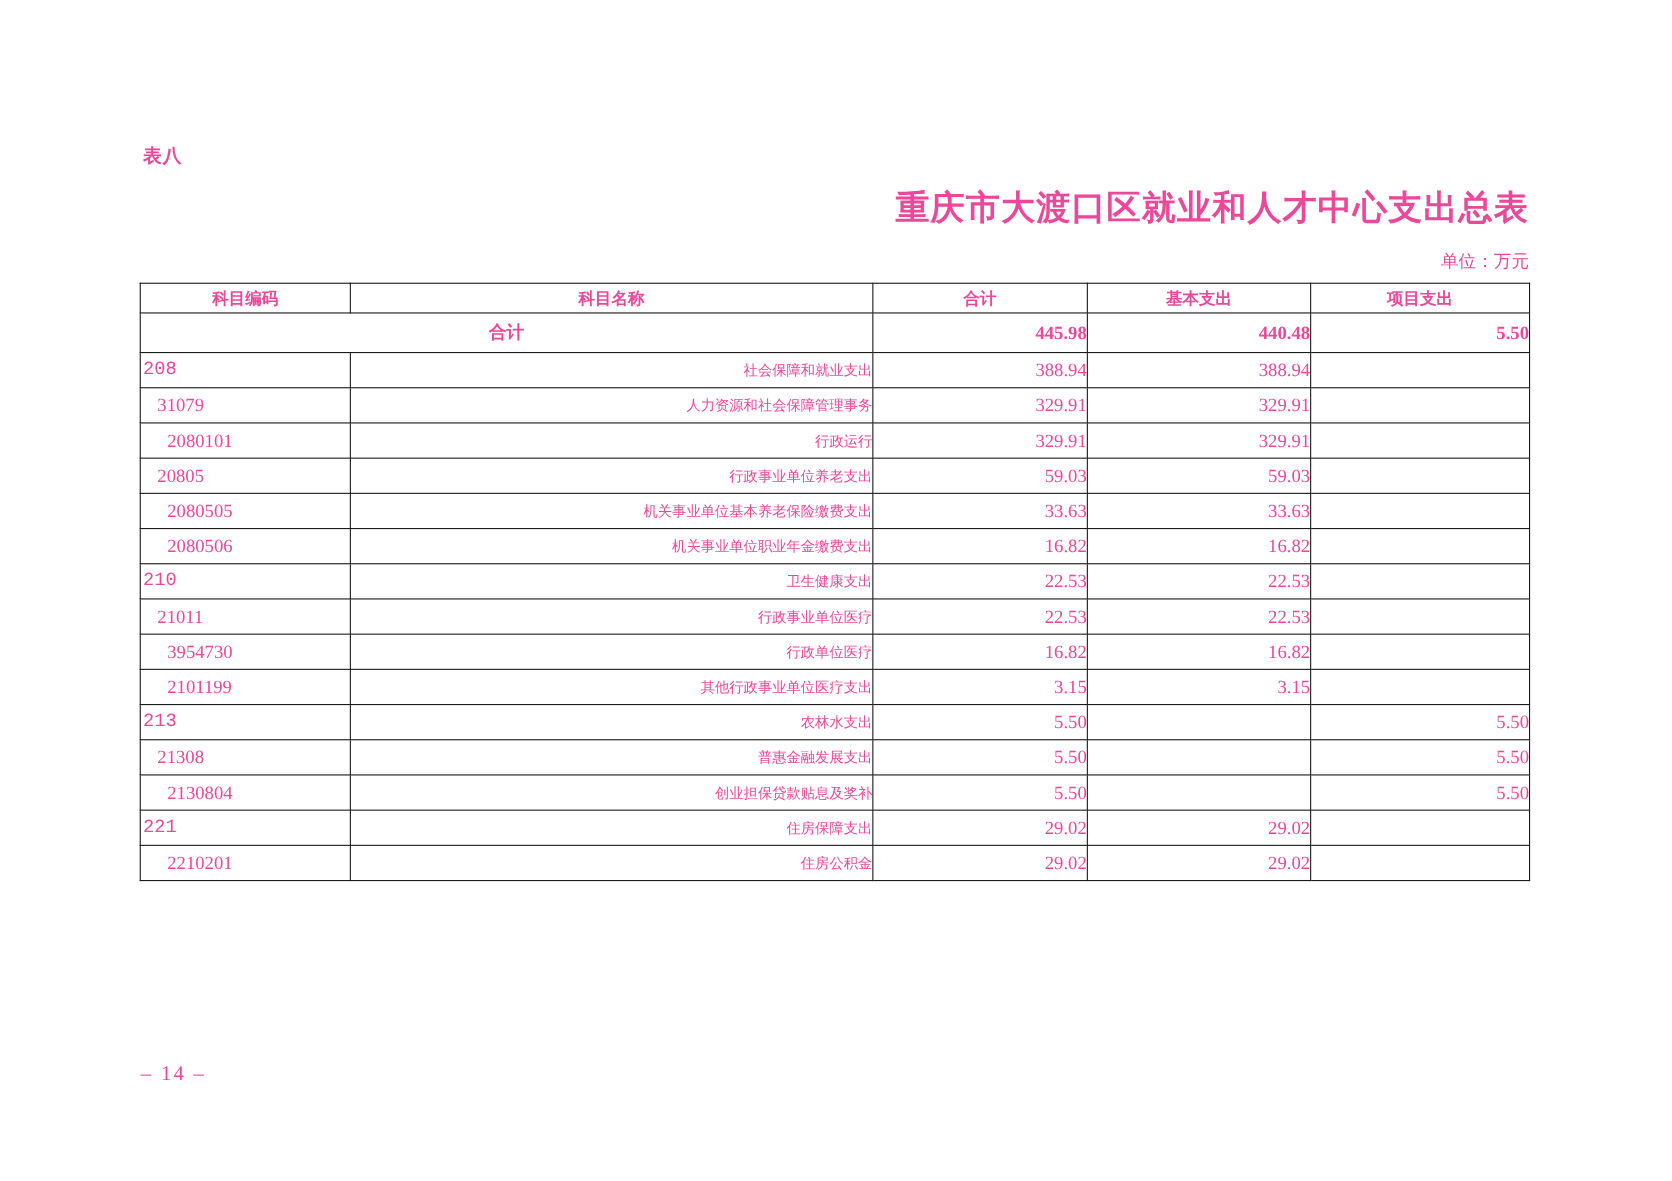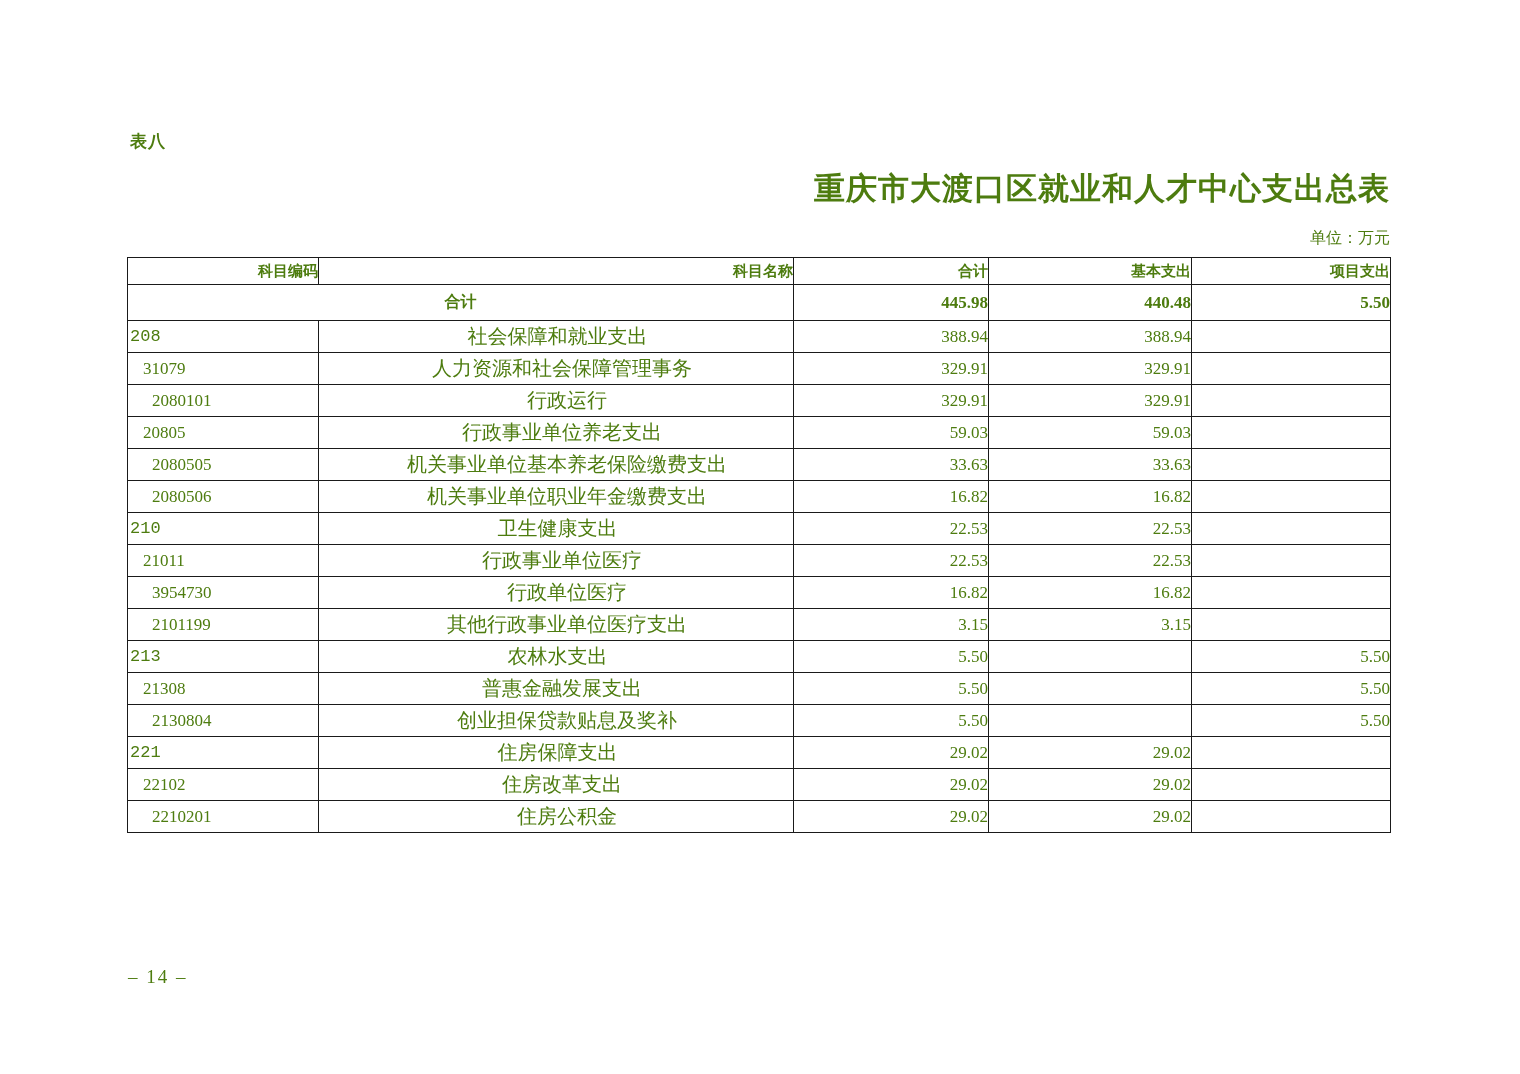--- a/index.html
+++ b/index.html
@@ -6,21 +6,21 @@
     margin: 0;
     padding: 0;
     background: #ffffff;
   }
   .page {
     position: relative;
     width: 1520px;
     height: 1074px;
     background: #ffffff;
     font-family: "Liberation Serif", "DejaVu Serif", serif;
-    color: #4d7c0f;
+    color: #ec4899;
     overflow: hidden;
   }
   .table-label {
     position: absolute;
     left: 130px;
     top: 130px;
     font-size: 17px;
     font-weight: bold;
     letter-spacing: 1px;
   }
@@ -53,43 +53,43 @@
   table.budget th, table.budget td {
     border: 1px solid #1a1a1a;
     padding: 0;
     overflow: hidden;
     white-space: nowrap;
   }
   tr.head-row th {
     height: 26px;
     font-size: 15px;
     font-weight: bold;
-    text-align: right;
+    text-align: center;
     vertical-align: middle;
   }
   tr.total-row td {
     height: 35px;
     font-weight: bold;
     vertical-align: middle;
   }
   tr.total-row td.merged-label {
     text-align: center;
     font-size: 16px;
   }
   tr.body-row td {
     height: 31px;
     vertical-align: middle;
   }
   td.code {
     font-size: 17px;
     text-align: left;
   }
   td.name {
-    font-size: 20px;
-    text-align: center;
+    font-size: 13px;
+    text-align: right;
   }
   td.num {
     font-size: 17px;
     text-align: right;
     padding-right: 5px;
   }
   td.code.lvl1 { padding-left: 2px; font-family: Liberation Mono, monospace; }
   td.code.lvl2 { padding-left: 15px; }
   td.code.lvl3 { padding-left: 24px; }
   td.name.lvl1 { padding-left: 3px; }
@@ -229,27 +229,20 @@
         <td class="num">5.50</td>
       </tr>
       <tr class="body-row">
         <td class="code lvl1">221</td>
         <td class="name lvl1">住房保障支出</td>
         <td class="num">29.02</td>
         <td class="num">29.02</td>
         <td class="num"></td>
       </tr>
       <tr class="body-row">
-        <td class="code lvl2">22102</td>
-        <td class="name lvl2">住房改革支出</td>
-        <td class="num">29.02</td>
-        <td class="num">29.02</td>
-        <td class="num"></td>
-      </tr>
-      <tr class="body-row">
         <td class="code lvl3">2210201</td>
         <td class="name lvl3">住房公积金</td>
         <td class="num">29.02</td>
         <td class="num">29.02</td>
         <td class="num"></td>
       </tr>
     </tbody>
   </table>
 
   <div class="page-number">– 14 –</div>

